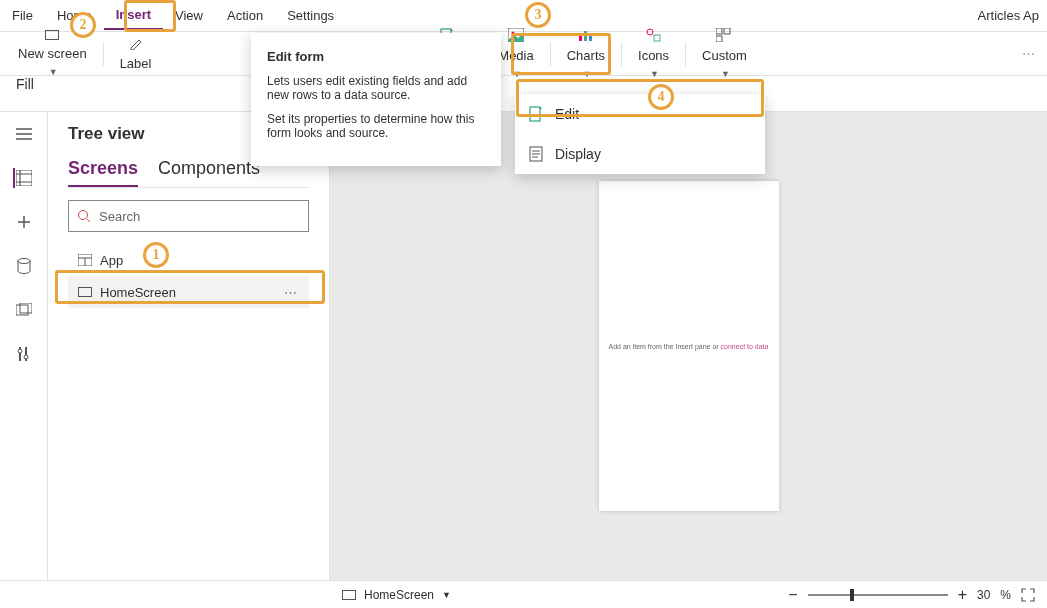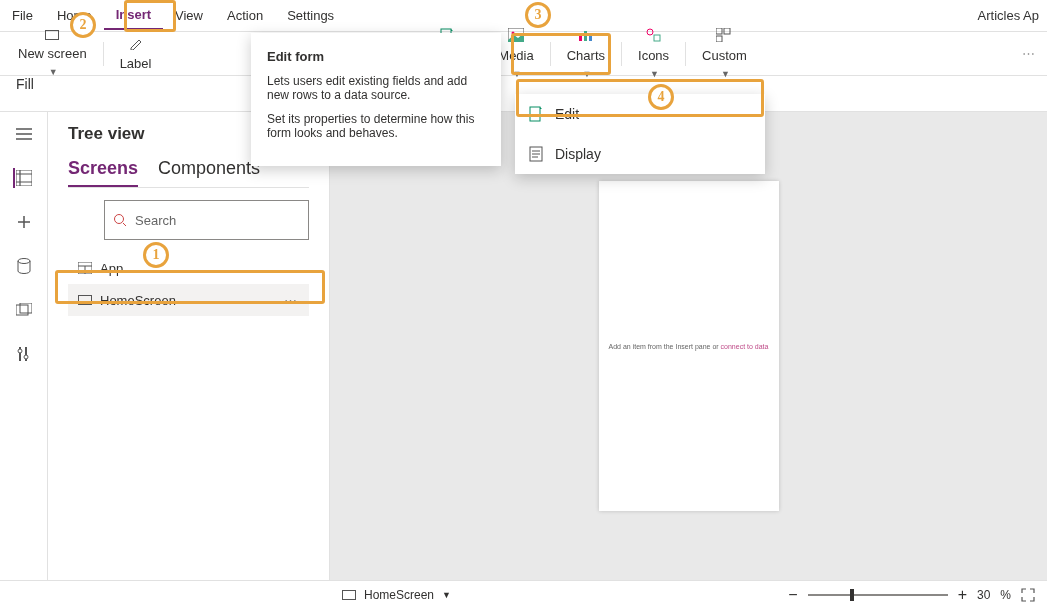--- a/index.html
+++ b/index.html
@@ -17,21 +17,21 @@
   .formula-row .prop { width: 330px; padding: 0 16px; font-size: 14px; color: #333; display:flex; align-items:center; }
   .main { display: flex; height: calc(608px - 32px - 44px - 36px - 28px); }
   .rail { width: 48px; border-right: 1px solid #e1e1e1; display: flex; flex-direction: column; align-items: center; padding-top: 12px; gap: 24px; }
   .rail .rail-item { width: 20px; height: 20px; display: flex; align-items: center; justify-content: center; cursor: pointer; color: #555; }
   .rail .rail-item.active { border-left: 2px solid #742774; margin-left: -2px; padding-left: 0; }
   .treepane { width: 282px; border-right: 1px solid #e1e1e1; padding: 12px 20px; }
   .treepane h2 { font-size: 17px; font-weight: 600; margin-bottom: 14px; }
   .tabs { display: flex; gap: 20px; font-size: 18px; border-bottom: 1px solid #e1e1e1; margin-bottom: 12px; margin-top: 12px; }
   .tabs .tab { padding-bottom: 6px; cursor: pointer; }
   .tabs .tab.active { color: #742774; border-bottom: 2px solid #742774; font-weight: 600; }
-  .search-box { border: 1px solid #8a8886; height: 40px; display: flex; align-items: center; padding: 0 8px; gap: 8px; font-size: 13px; color: #666; margin-bottom: 12px; margin-left: 36px; }
+  .search-box { border: 1px solid #8a8886; height: 32px; display: flex; align-items: center; padding: 0 8px; gap: 8px; font-size: 13px; color: #666; margin-bottom: 12px; }
   .tree-row { display: flex; align-items: center; height: 32px; font-size: 13px; gap: 8px; padding-left: 6px; cursor: pointer; }
   .tree-row.selected { background: #f3f2f1; }
   .tree-row .more { margin-left: auto; padding-right: 10px; color: #666; letter-spacing: 2px; }
   .canvas { flex: 1; background: #e9e9e9; position: relative; display: flex; align-items: center; justify-content: center; }
   .screen { width: 180px; height: 330px; background: #fff; box-shadow: 0 0 4px rgba(0,0,0,.18); display: flex; align-items: center; justify-content: center; font-size: 7px; color: #666; text-align: center; padding: 6px; }
   .screen .link { color: #bf4b88; }
   .statusbar { height: 28px; border-top: 1px solid #e1e1e1; display: flex; align-items: center; font-size: 12px; padding: 0 12px; }
   .statusbar .spacer { width: 330px; }
   .zoom { margin-left: auto; display: flex; align-items: center; gap: 10px; }
   .slider { width: 140px; height: 2px; background: #8a8886; position: relative; }
@@ -220,21 +220,21 @@
     <span>%</span>
     <svg width="14" height="14" style="cursor:pointer">
         <path d="M1 5 V1 H5 M9 1 H13 V5 M13 9 V13 H9 M5 13 H1 V9" fill="none" stroke="#555" stroke-width="1.2"></path>
       </svg>
   </div>
 </div>
 
 <div class="tooltip">
   <div class="title">Edit form</div>
   <p>Lets users edit existing fields and add new rows to a data source.</p>
-  <p>Set its properties to determine how this form looks and behaves.</p>
+  <p>Set its properties to determine how this form looks and source.</p>
 </div>
 
 <div class="dropdown">
   <div class="dd-row">
     <svg width="14" height="16">
         <rect x="1" y="1" width="10" height="14" fill="none" stroke="#078d63"></rect>
         <path d="M11 1 L13 3 L11 3 Z" fill="#078d63"></path>
       </svg>
     <span>Edit</span>
   </div>

